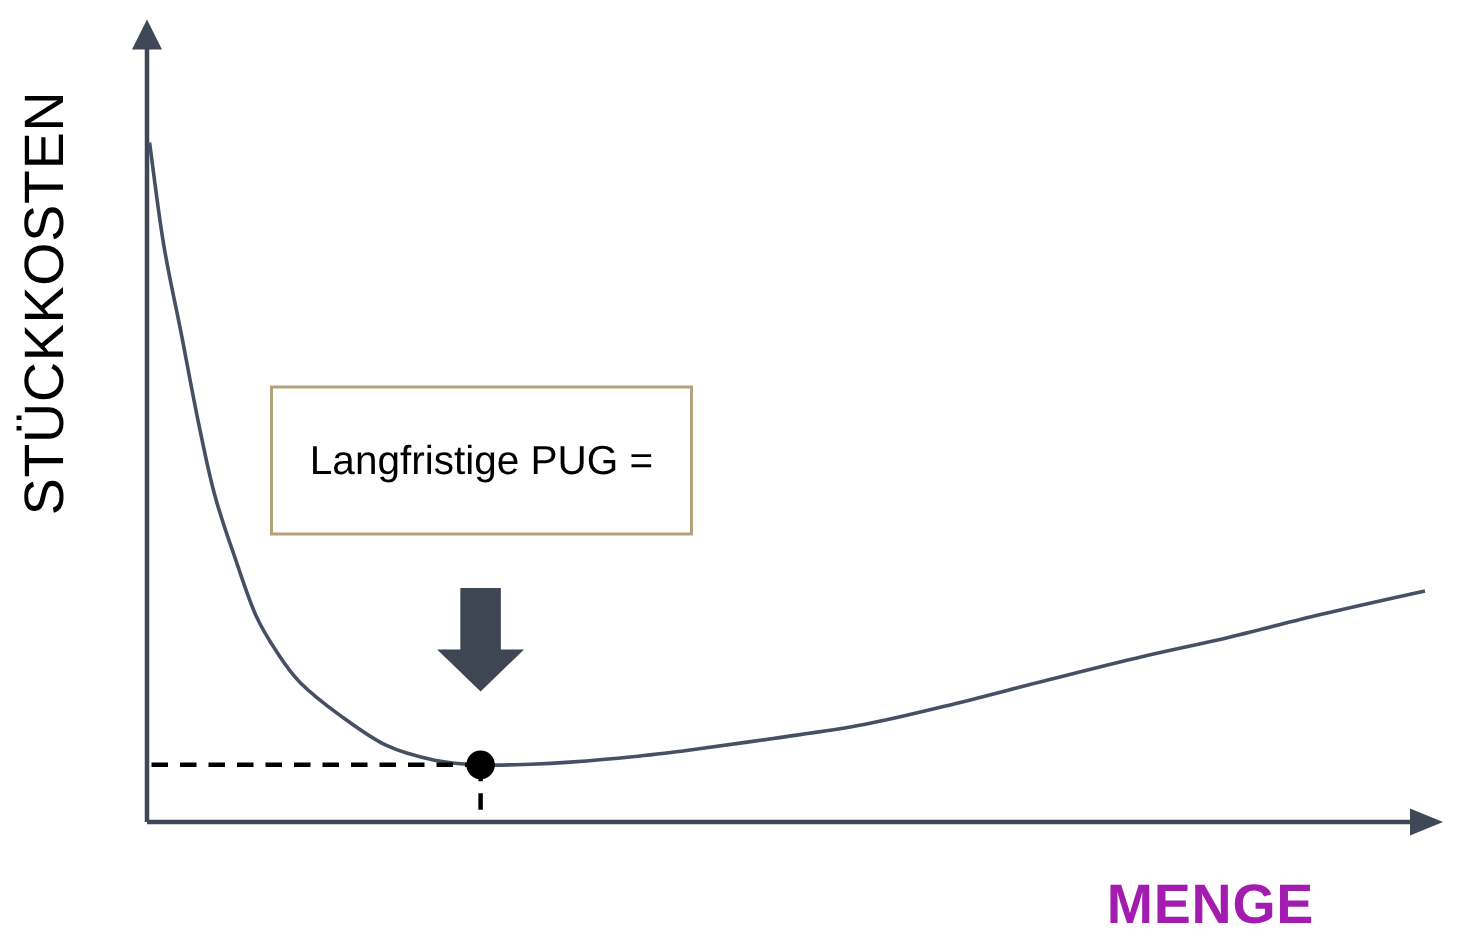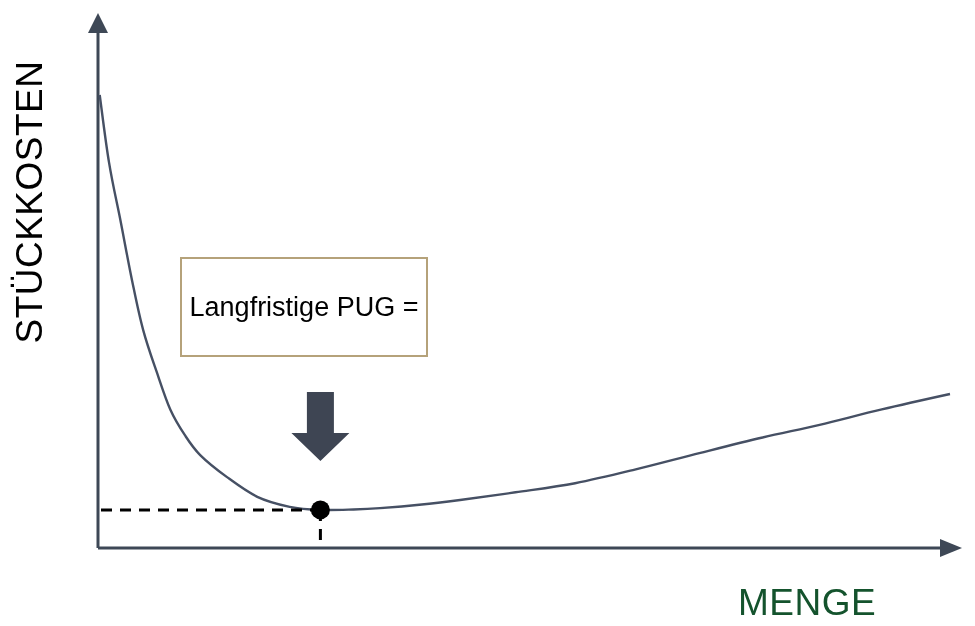--- a/index.html
+++ b/index.html
@@ -34,29 +34,30 @@
     white-space: nowrap;
     line-height: 42px;
   }
   .x-axis-label {
     position: absolute;
     left: 707px;
     top: 583px;
     width: 200px;
     text-align: center;
     font-size: 37px;
-    color: #14532d;
+    color: #a21caf;
     letter-spacing: 0.5px;
     line-height: 40px;
+    font-weight: bold;
   }
   .annotation-box {
     position: absolute;
     left: 180px;
     top: 257px;
-    width: 248px;
+    width: 282px;
     height: 100px;
     box-sizing: border-box;
     border: 2px solid #b5a27a;
     background: #ffffff;
     display: flex;
     flex-direction: column;
     align-items: center;
     justify-content: center;
     font-size: 27px;
     line-height: 37px;

